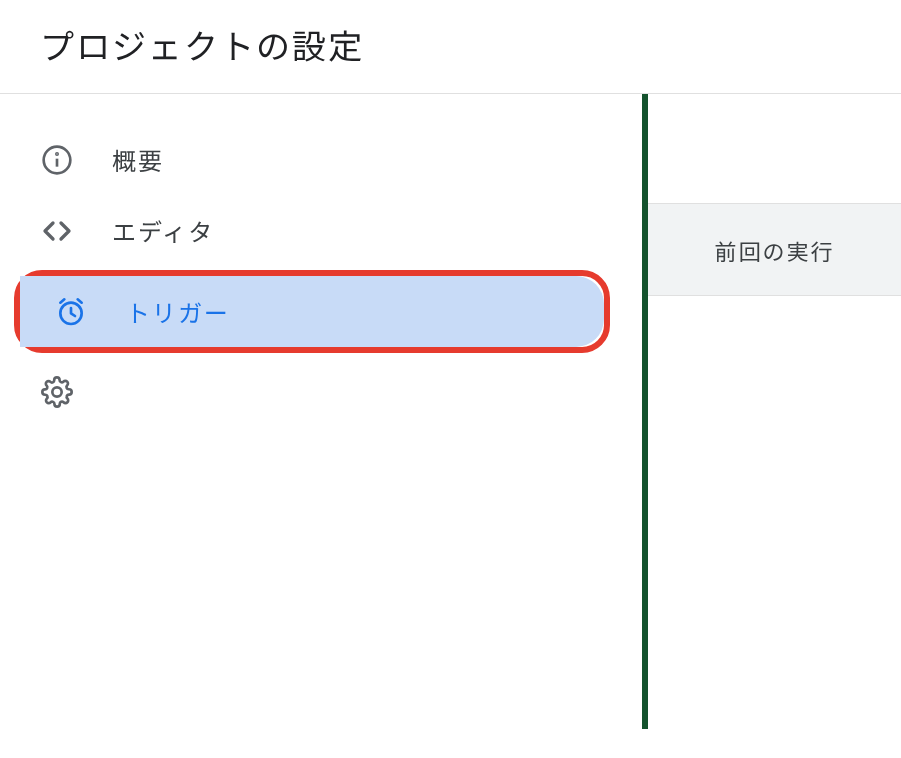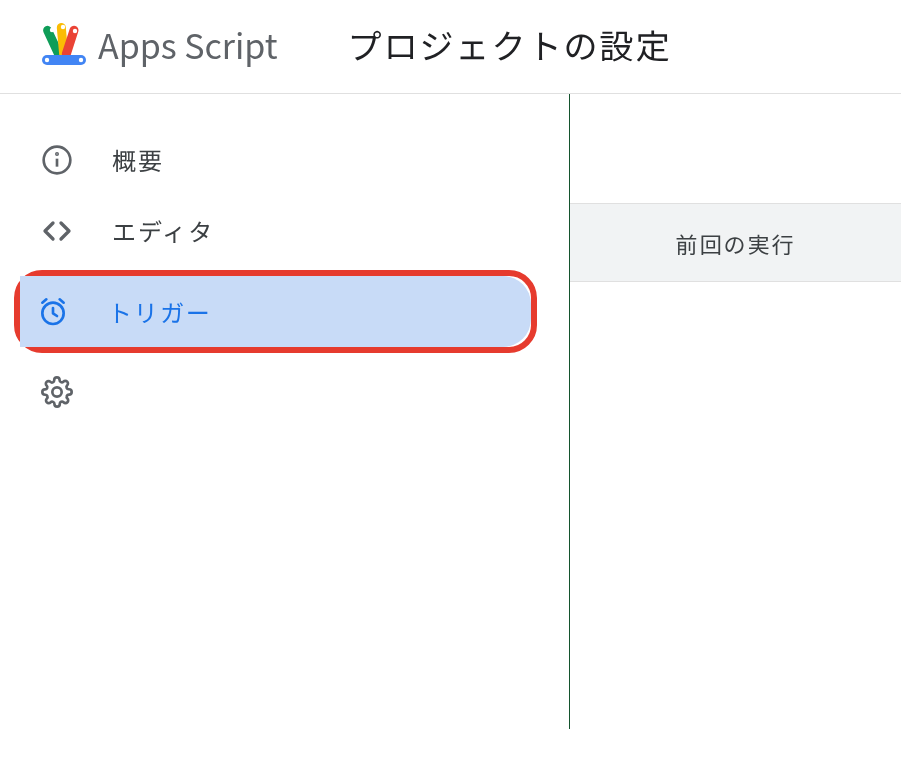--- a/index.html
+++ b/index.html
@@ -35,22 +35,22 @@
       font-size: 34px;
       color: #202124;
       font-weight: 400;
       letter-spacing: 2px;
     }
     .content {
       display: flex;
       height: calc(100% - 123px);
     }
     .sidebar {
-      width: 570px;
-      border-right: 1px solid #14532d;
+      width: 648px;
+      border-right: 6px solid #14532d;
       padding-top: 30px;
     }
     .nav-item {
       display: flex;
       align-items: center;
       padding: 18px 0 18px 40px;
       gap: 38px;
       cursor: pointer;
       border-radius: 0 28px 28px 0;
       margin-right: 42px;
@@ -68,21 +68,21 @@
     .nav-item.selected .nav-label {
       color: #1a73e8;
     }
     .highlight-wrapper {
       border: 6px solid #e63b2e;
       border-radius: 28px;
       margin: 4px 32px 4px 14px;
     }
     .highlight-wrapper .nav-item {
       margin-right: 0;
-      padding-left: 16px;
+      padding-left: 34px;
     }
     .nav-icon {
       width: 34px;
       height: 34px;
       display: flex;
       align-items: center;
       justify-content: center;
       color: #5f6368;
     }
     .nav-label {
@@ -93,52 +93,36 @@
     .main {
       flex: 1;
       position: relative;
     }
     .row-separator {
       border-bottom: 1px solid #e0e0e0;
       height: 110px;
     }
     .column-header-row {
       background: #f1f3f4;
-      height: 78px;
+      height: 92px;
       display: flex;
       align-items: center;
       justify-content: center;
       border-bottom: 1px solid #e0e0e0;
     }
     .column-header {
       font-size: 22px;
       color: #3c4043;
       letter-spacing: 2px;
     }
   </style>
 </head>
 <body>
 
 <div class="header">
-  <div class="logo">
-    <span class="logo-icon">
-      <svg viewBox="0 0 48 48" width="48" height="48">
-        <rect x="8" y="4" width="9" height="34" rx="4.5" fill="#0F9D58" transform="rotate(-25 12 20)"></rect>
-        <rect x="18" y="2" width="9" height="36" rx="4.5" fill="#FBBC04" transform="rotate(-5 22 20)"></rect>
-        <rect x="26" y="4" width="9" height="34" rx="4.5" fill="#EA4335" transform="rotate(18 30 20)"></rect>
-        <rect x="2" y="34" width="44" height="10" rx="5" fill="#4285F4"></rect>
-        <circle cx="7" cy="39" r="2.2" fill="#fff"></circle>
-        <circle cx="41" cy="39" r="2.2" fill="#fff"></circle>
-        <circle cx="12" cy="9" r="2.2" fill="#fff"></circle>
-        <circle cx="23" cy="6" r="2.2" fill="#fff"></circle>
-        <circle cx="35" cy="10" r="2.2" fill="#fff"></circle>
-      </svg>
-    </span>
-    <span class="logo-text">Apps Script</span>
-  </div>
   <div class="project-title">プロジェクトの設定</div>
 </div>
 
 <div class="content">
   <div class="sidebar">
 
     <div class="nav-item">
       <span class="nav-icon">
         <svg viewBox="0 0 24 24" width="32" height="32" fill="none" stroke="#5f6368" stroke-width="2">
           <circle cx="12" cy="12" r="10"></circle>

